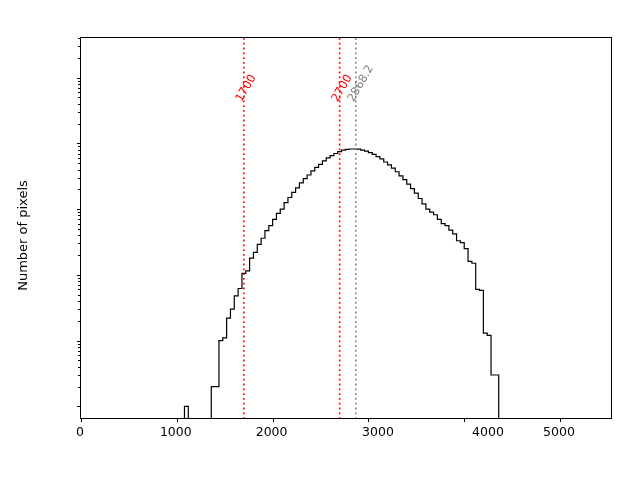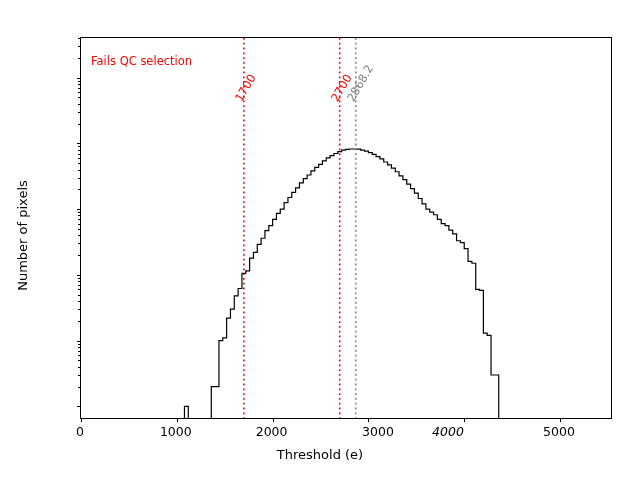--- a/index.html
+++ b/index.html
@@ -115,21 +115,20 @@
   .vline-label.gray { color: #808080; }
   svg { display: block; }
 </style>
 </head>
 <body>
 
 <div id="figure">
 
 
   <div id="ylabel">Number of pixels</div>
-  <div id="xlabel">Threshold (e)</div>
 
   <div id="axes">
     <div id="plotclip">
       <svg id="plot-svg" width="532" height="382" viewBox="0 0 532 382">
         <polyline id="hist-path" fill="none" stroke="#000000" stroke-width="1.2" stroke-linejoin="miter" stroke-linecap="butt" points="103.47,382.00 103.47,368.35 107.30,368.35 107.30,382.00 111.13,382.00 111.13,382.00 114.96,382.00 114.96,382.00 118.80,382.00 118.80,382.00 122.63,382.00 122.63,382.00 126.46,382.00 126.46,382.00 130.29,382.00 130.29,348.56 134.13,348.56 134.13,348.56 137.96,348.56 137.96,302.60 141.79,302.60 141.79,299.88 145.62,299.88 145.62,280.08 149.45,280.08 149.45,271.22 153.29,271.22 153.29,257.80 157.12,257.80 157.12,250.50 160.95,250.50 160.95,235.45 164.78,235.45 164.78,232.85 168.62,232.85 168.62,220.06 172.45,220.06 172.45,214.33 176.28,214.33 176.28,206.44 180.11,206.44 180.11,200.27 183.94,200.27 183.94,192.65 187.78,192.65 187.78,187.65 191.61,187.65 191.61,181.28 195.44,181.28 195.44,175.40 199.27,175.40 199.27,171.09 203.10,171.09 203.10,164.72 206.94,164.72 206.94,159.51 210.77,159.51 210.77,154.31 214.60,154.31 214.60,149.91 218.43,149.91 218.43,144.93 222.27,144.93 222.27,140.69 226.10,140.69 226.10,137.00 229.93,137.00 229.93,132.97 233.76,132.97 233.76,129.44 237.59,129.44 237.59,126.30 241.43,126.30 241.43,122.94 245.26,122.94 245.26,119.93 249.09,119.93 249.09,117.64 252.92,117.64 252.92,115.52 256.75,115.52 256.75,113.55 260.59,113.55 260.59,112.07 264.42,112.07 264.42,111.36 268.25,111.36 268.25,111.01 272.08,111.01 272.08,111.01 275.92,111.01 275.92,111.18 279.75,111.18 279.75,112.07 283.58,112.07 283.58,113.18 287.41,113.18 287.41,114.72 291.24,114.72 291.24,116.35 295.08,116.35 295.08,118.53 298.91,118.53 298.91,120.89 302.74,120.89 302.74,124.01 306.57,124.01 306.57,126.90 310.41,126.90 310.41,130.11 314.24,130.11 314.24,133.73 318.07,133.73 318.07,137.88 321.90,137.88 321.90,141.69 325.73,141.69 325.73,146.09 329.57,146.09 329.57,150.59 333.40,150.59 333.40,155.11 337.23,155.11 337.23,160.48 341.06,160.48 341.06,165.89 344.89,165.89 344.89,171.09 348.73,171.09 348.73,174.10 352.56,174.10 352.56,176.76 356.39,176.76 356.39,181.28 360.22,181.28 360.22,185.68 364.06,185.68 364.06,187.65 367.89,187.65 367.89,192.05 371.72,192.05 371.72,195.86 375.55,195.86 375.55,202.75 379.38,202.75 379.38,204.54 383.22,204.54 383.22,210.68 387.05,210.68 387.05,223.42 390.88,223.42 390.88,225.27 394.71,225.27 394.71,251.43 398.54,251.43 398.54,252.40 402.38,252.40 402.38,295.10 406.21,295.10 406.21,297.39 410.04,297.39 410.04,336.98 413.87,336.98 413.87,336.98 417.71,336.98 417.71,382.00 421.54,382.00 421.54,382.00"></polyline>
         <g id="vlines">
             <line x1="162.87" x2="162.87" y1="0" y2="382" stroke="#ff0000" stroke-width="1.6" stroke-dasharray="1.8,3.0" stroke-linecap="butt"></line>
             <line x1="258.67" x2="258.67" y1="0" y2="382" stroke="#ff0000" stroke-width="1.6" stroke-dasharray="1.8,3.0" stroke-linecap="butt"></line>
             <line x1="274.79" x2="274.79" y1="0" y2="382" stroke="#808080" stroke-width="1.6" stroke-dasharray="1.8,3.0" stroke-linecap="butt"></line>
           </g>
@@ -194,25 +193,24 @@
         <div class="ytick-minor" style="top: 8.21503px;"></div>
         <div class="ytick-minor" style="top: 0px;"></div>
       </div>
   </div>
 
   <div id="xticklabels-holder">
       <div class="xticklabel" style="left: 80px;">0</div>
       <div class="xticklabel" style="left: 175.804px;">1000</div>
       <div class="xticklabel" style="left: 271.608px;">2000</div>
       <div class="xticklabel" style="left: 378px;">3000</div>
-      <div class="xticklabel" style="left: 448px; font-style: italic;">4000</div>
+      <div class="xticklabel" style="left: 488px;">4000</div>
       <div class="xticklabel" style="left: 559.02px; text-align: center;">5000</div>
     </div>
   <div id="yticklabels-holder"></div>
 
-  <div id="qc-note" style="color: rgb(255, 0, 0);">Fails QC selection</div>
   <div id="vline-labels-holder">
       <div class="vline-label red" style="left: 243.867px; top: 90px;">1700</div>
       <div class="vline-label red" style="left: 339.671px; top: 90px;">2700</div>
       <div class="vline-label gray" style="left: 355.785px; top: 90px;">2868.2</div>
     </div>
 
 </div>
 
 </body></html>

